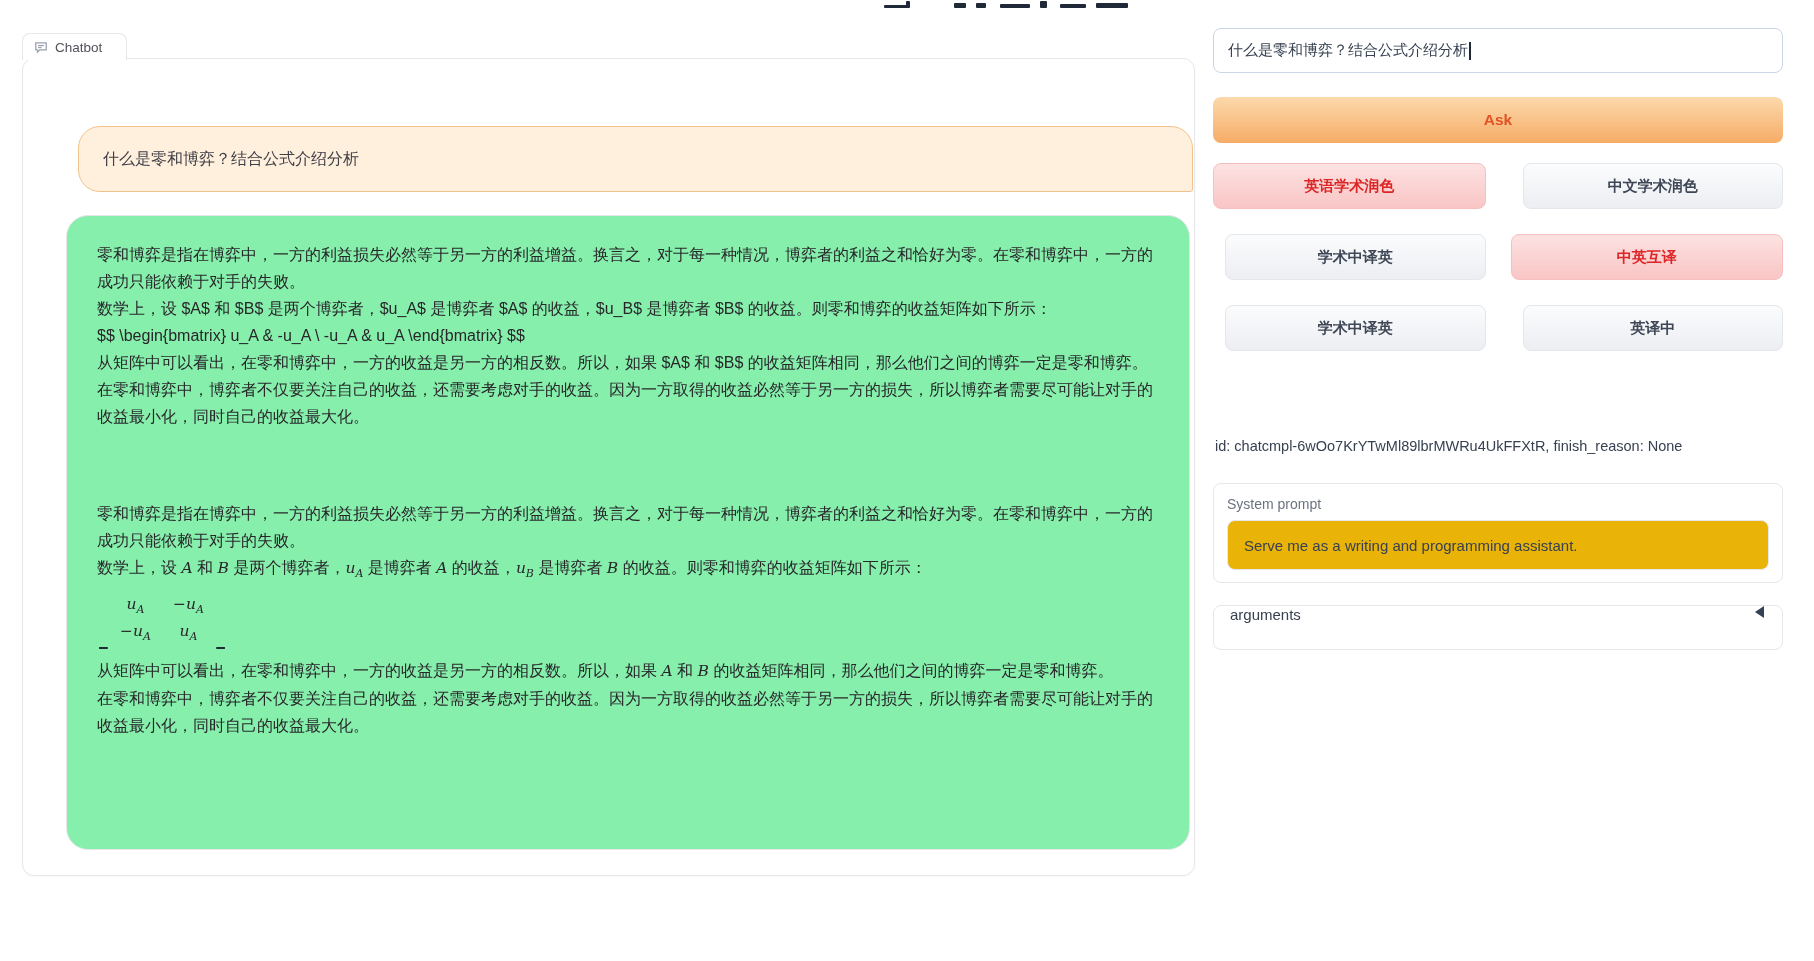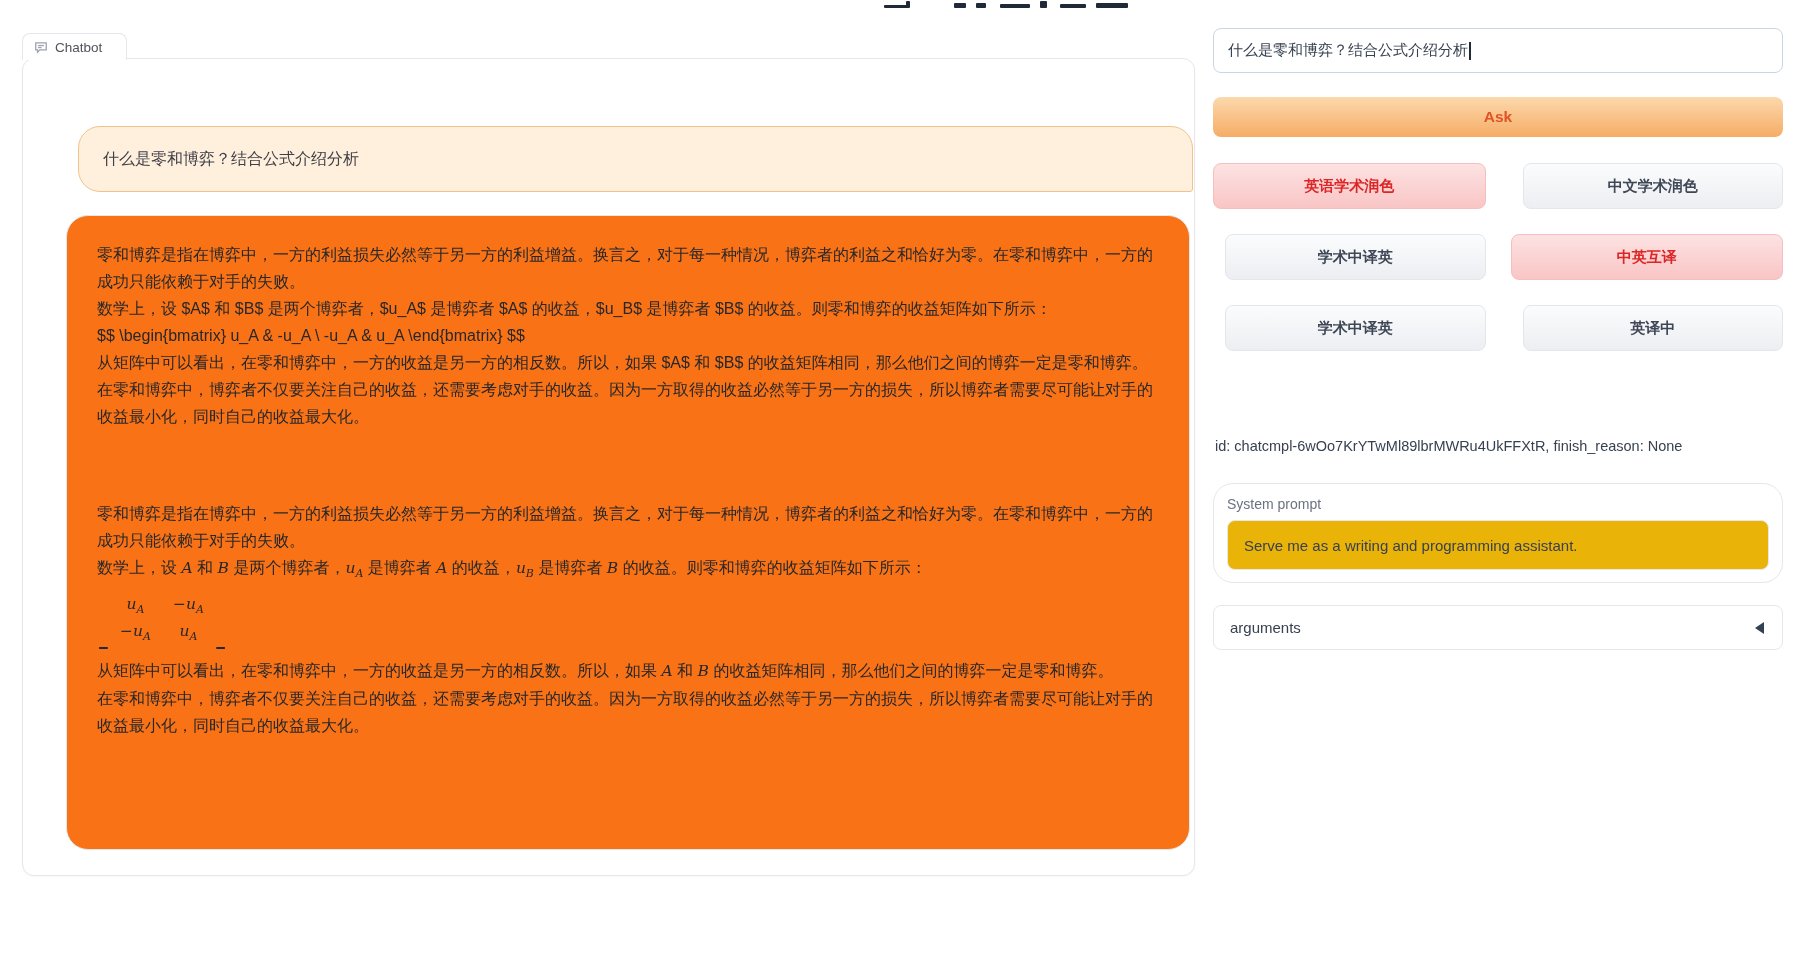--- a/index.html
+++ b/index.html
@@ -19,21 +19,21 @@
     border-radius:8px 8px 0 0; display:flex; align-items:center; gap:7px;
     padding:0 24px 0 11px; font-size:13.5px; color:#52525b; }
   #chatbot-chip svg { display:block; }
 
   #user-bubble { position:absolute; left:55px; top:67px; width:1115px; height:66px;
     background:#ffefdd; border:1px solid #f1c38b;
     border-radius:22px 22px 3px 22px; display:flex; align-items:center;
     padding:0 24px; font-size:16px; color:#3f3f46; }
 
   #bot-bubble { position:absolute; left:43px; top:156px; width:1124px; height:635px;
-    background:#f97316; border:1px solid #e4e7ec; border-radius:22px;
+    background:#86efac; border:1px solid #e4e7ec; border-radius:22px;
     padding:25px 30px; font-size:16px; line-height:27px; color:#27272a; }
   #bot-bubble p { margin:0; }
   .chat-spacer { height:70px; }
   i.mv { font-family:"DejaVu Serif", serif; font-style:italic; font-size:15.5px; }
   i.mv sub { font-size:11px; font-style:italic; }
 
   .matrix { display:inline-flex; align-items:flex-end; margin:4px 0 2px 2px; }
   .matrix .bracket { width:9px; border:1.6px solid #1f2937; }
   .matrix .bracket.l { border-right:none; border-radius:1px; }
   .matrix .bracket.r { border-left:none; border-radius:1px; }
@@ -42,46 +42,46 @@
   .matrix .cells .cell { text-align:center; }
 
   
   #right-col { position:absolute; left:1213px; top:0; width:570px; height:961px; }
 
   #prompt-box { position:absolute; left:0; top:28px; width:570px; height:45px;
     background:#fff; border:1px solid #c9d6e8; border-radius:8px;
     display:flex; align-items:center; padding:0 14px; font-size:15px; color:#374151; }
   .caret { display:inline-block; width:1.5px; height:18px; background:#1f2937; margin-left:1px; }
 
-  #ask-button { position:absolute; left:0; top:97px; width:570px; height:40px;
+  #ask-button { position:absolute; left:0; top:97px; width:570px; height:46px;
     border:none; border-radius:8px; cursor:pointer;
     background:linear-gradient(180deg,#fcd9ac 0%,#f6ac66 100%);
     font-family:inherit; font-size:15.5px; font-weight:bold; color:#e05326; }
 
   #action-grid { position:absolute; left:0; top:163px; width:570px;
     display:grid; grid-template-columns:1fr 1fr; column-gap:15px; row-gap:22px;gap:25px; }
   .action-btn { height:46px; border-radius:8px; cursor:pointer;
     font-family:inherit; font-size:15px; font-weight:bold; }
   .action-btn.gray { background:linear-gradient(180deg,#fbfcfd 0%,#eceef2 100%);
     border:1px solid #e3e6eb; color:#3f4756;margin-left:12px; }
   .action-btn.red { background:linear-gradient(180deg,#fde2e2 0%,#f9c5c5 100%);
     border:1px solid #f6bfbf; color:#dc2626; }
 
   #status-line { position:absolute; left:2px; top:438px; font-size:14.5px; color:#374151; }
 
   #system-prompt-group { position:absolute; left:0; top:483px; width:570px; height:100px;
-    border:1px solid #e5e7eb; border-radius:20px; background:#fff; padding:12px 13px; }
+    border:1px solid #e5e7eb; border-radius:8px; background:#fff; padding:12px 13px; }
   #system-prompt-label { font-size:14px; color:#6b7280; }
   #system-prompt-input { margin-top:8px; height:50px; border:1px solid #e5e7eb;
     border-radius:8px; display:flex; align-items:center; padding:0 16px;
     font-size:15px; color:#374151; background:#eab308; }
 
   #arguments-accordion { position:absolute; left:0; top:605px; width:570px; height:45px;
     border:1px solid #e5e7eb; border-radius:8px; background:#fff; cursor:pointer;
-    display:flex; align-items:center; justify-content:space-between; padding:0 18px 0 16px; }
+    display:flex; justify-content:space-between; padding:0 18px 0 16px; }
   #arguments-label { font-size:15px; color:#374151; }
   .tri-left { width:0; height:0; border-top:6px solid transparent;
     border-bottom:6px solid transparent; border-right:9px solid #334155; }
 </style>
 </head>
 <body>
 
 <div id="clipped-title">
   <span style="left:4px;top:5px;width:24px;height:3px"></span>
   <span style="left:26px;top:1px;width:4px;height:7px"></span>

